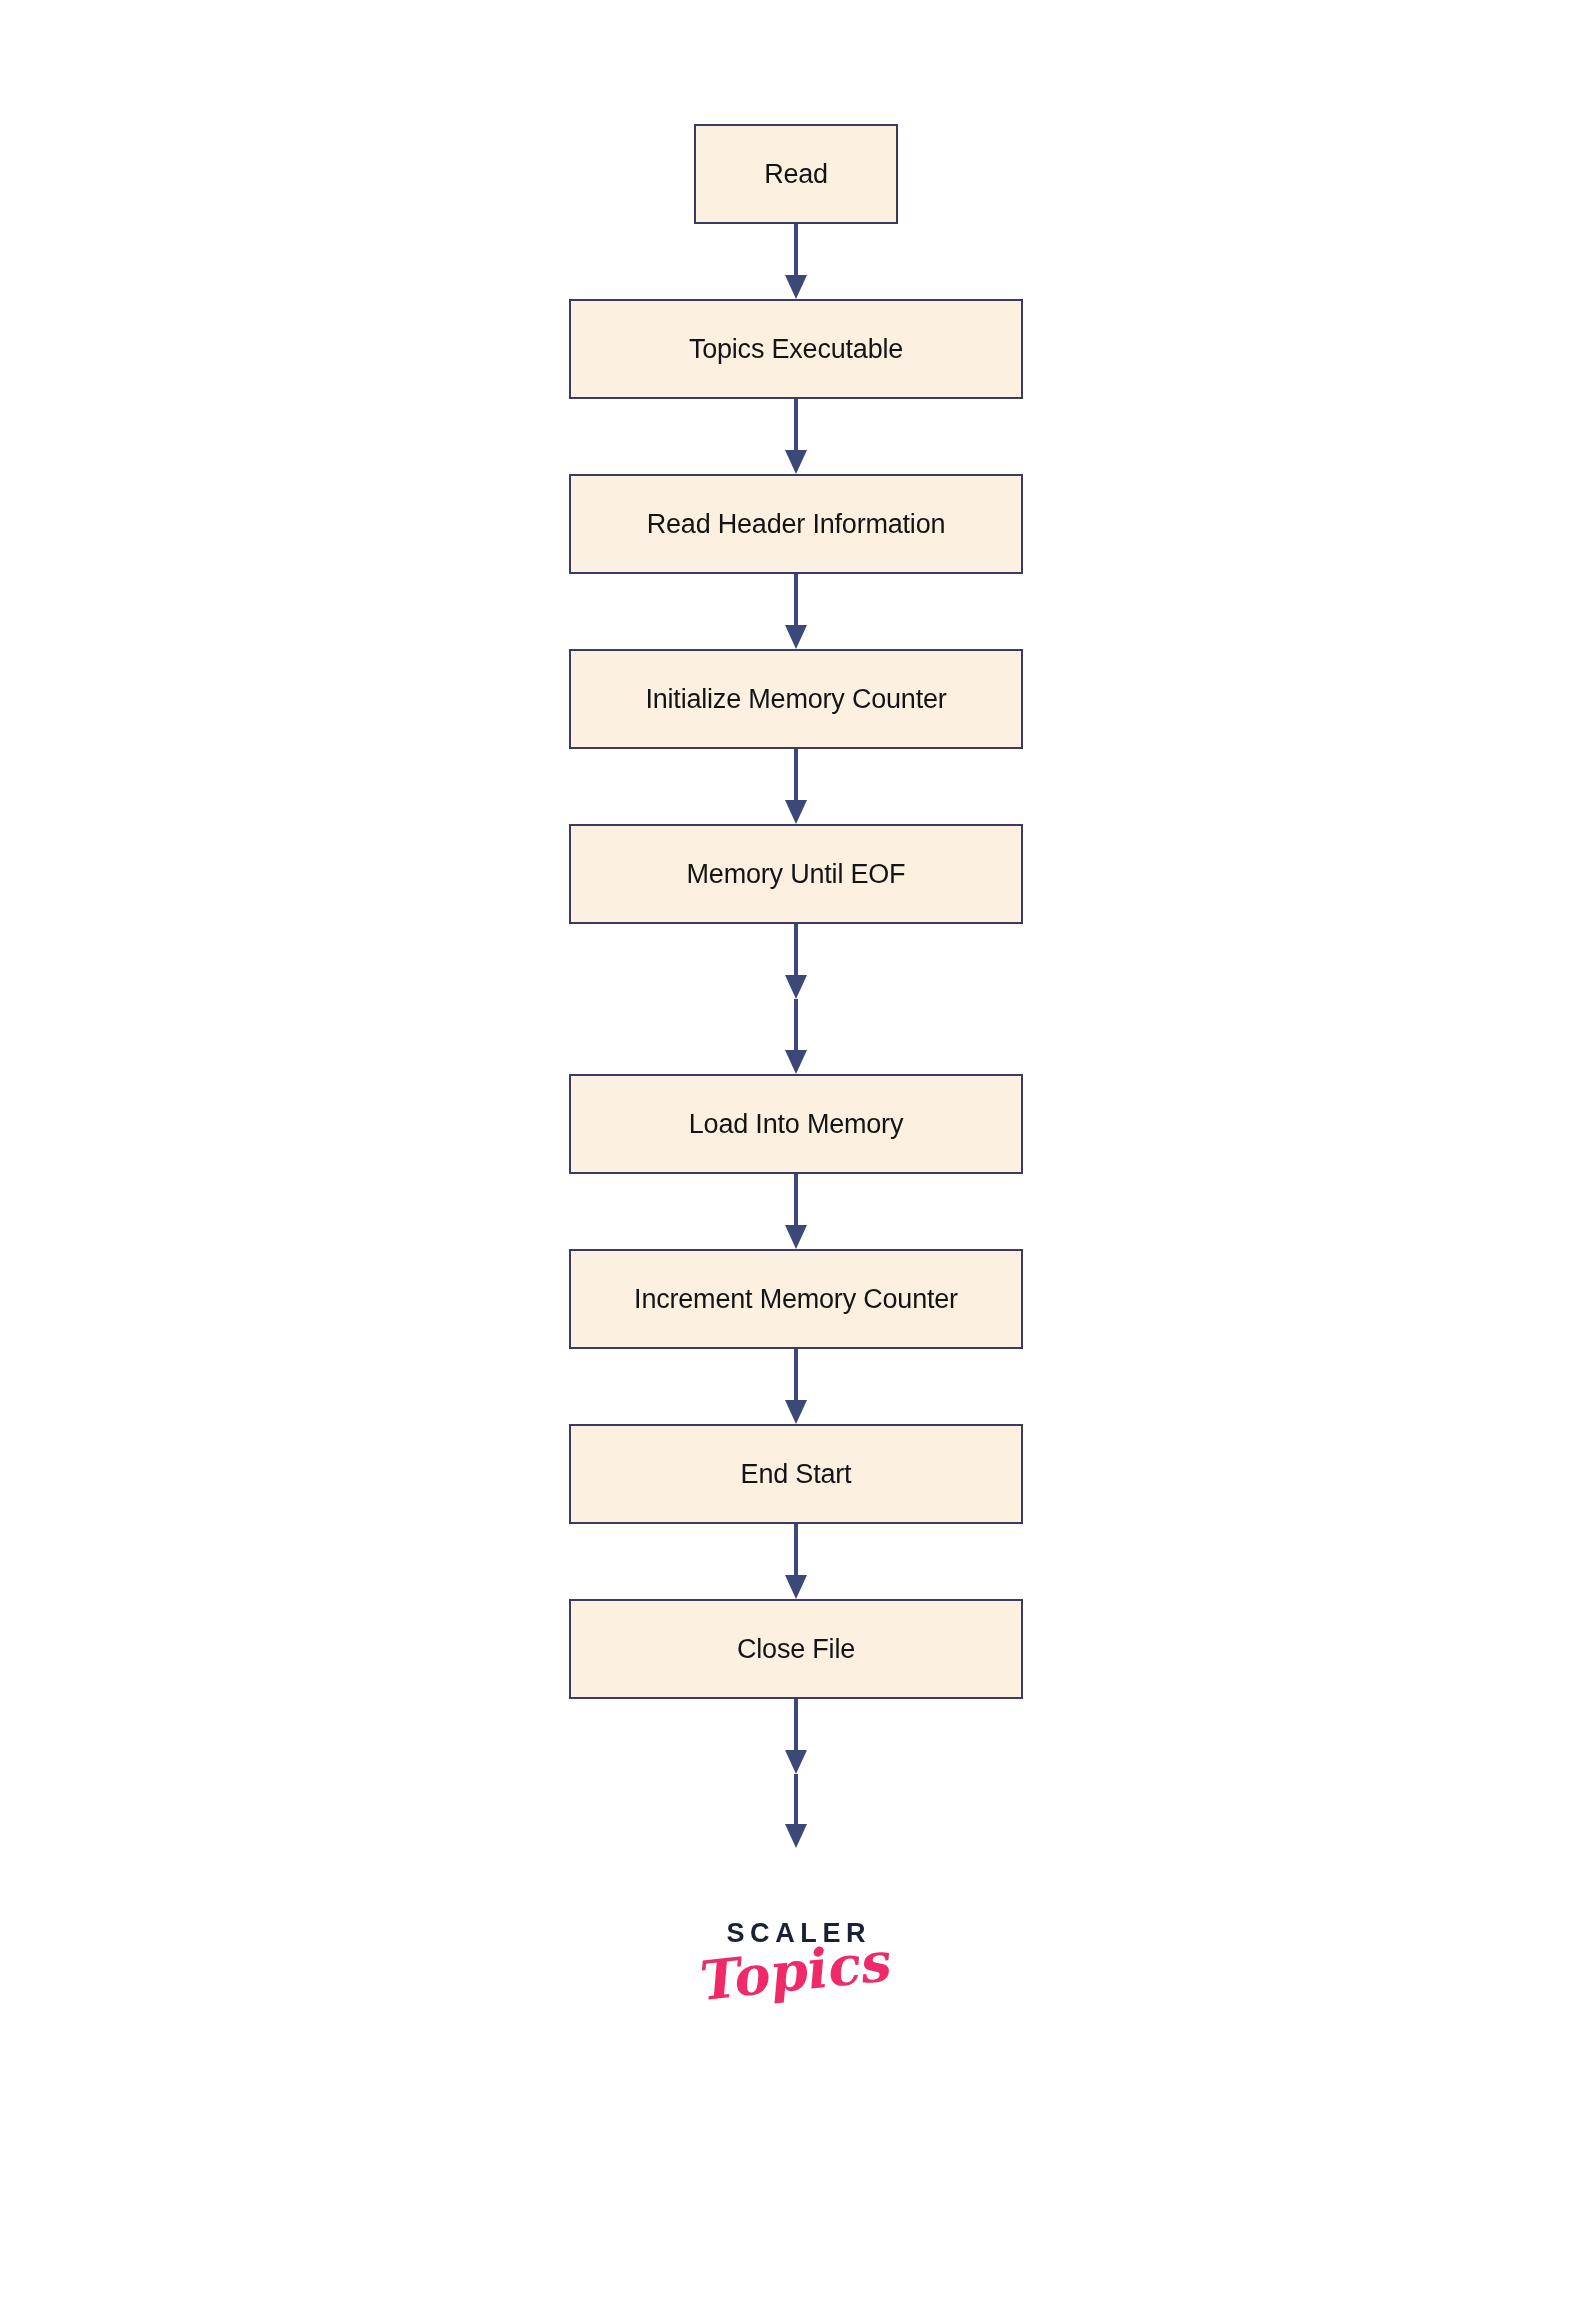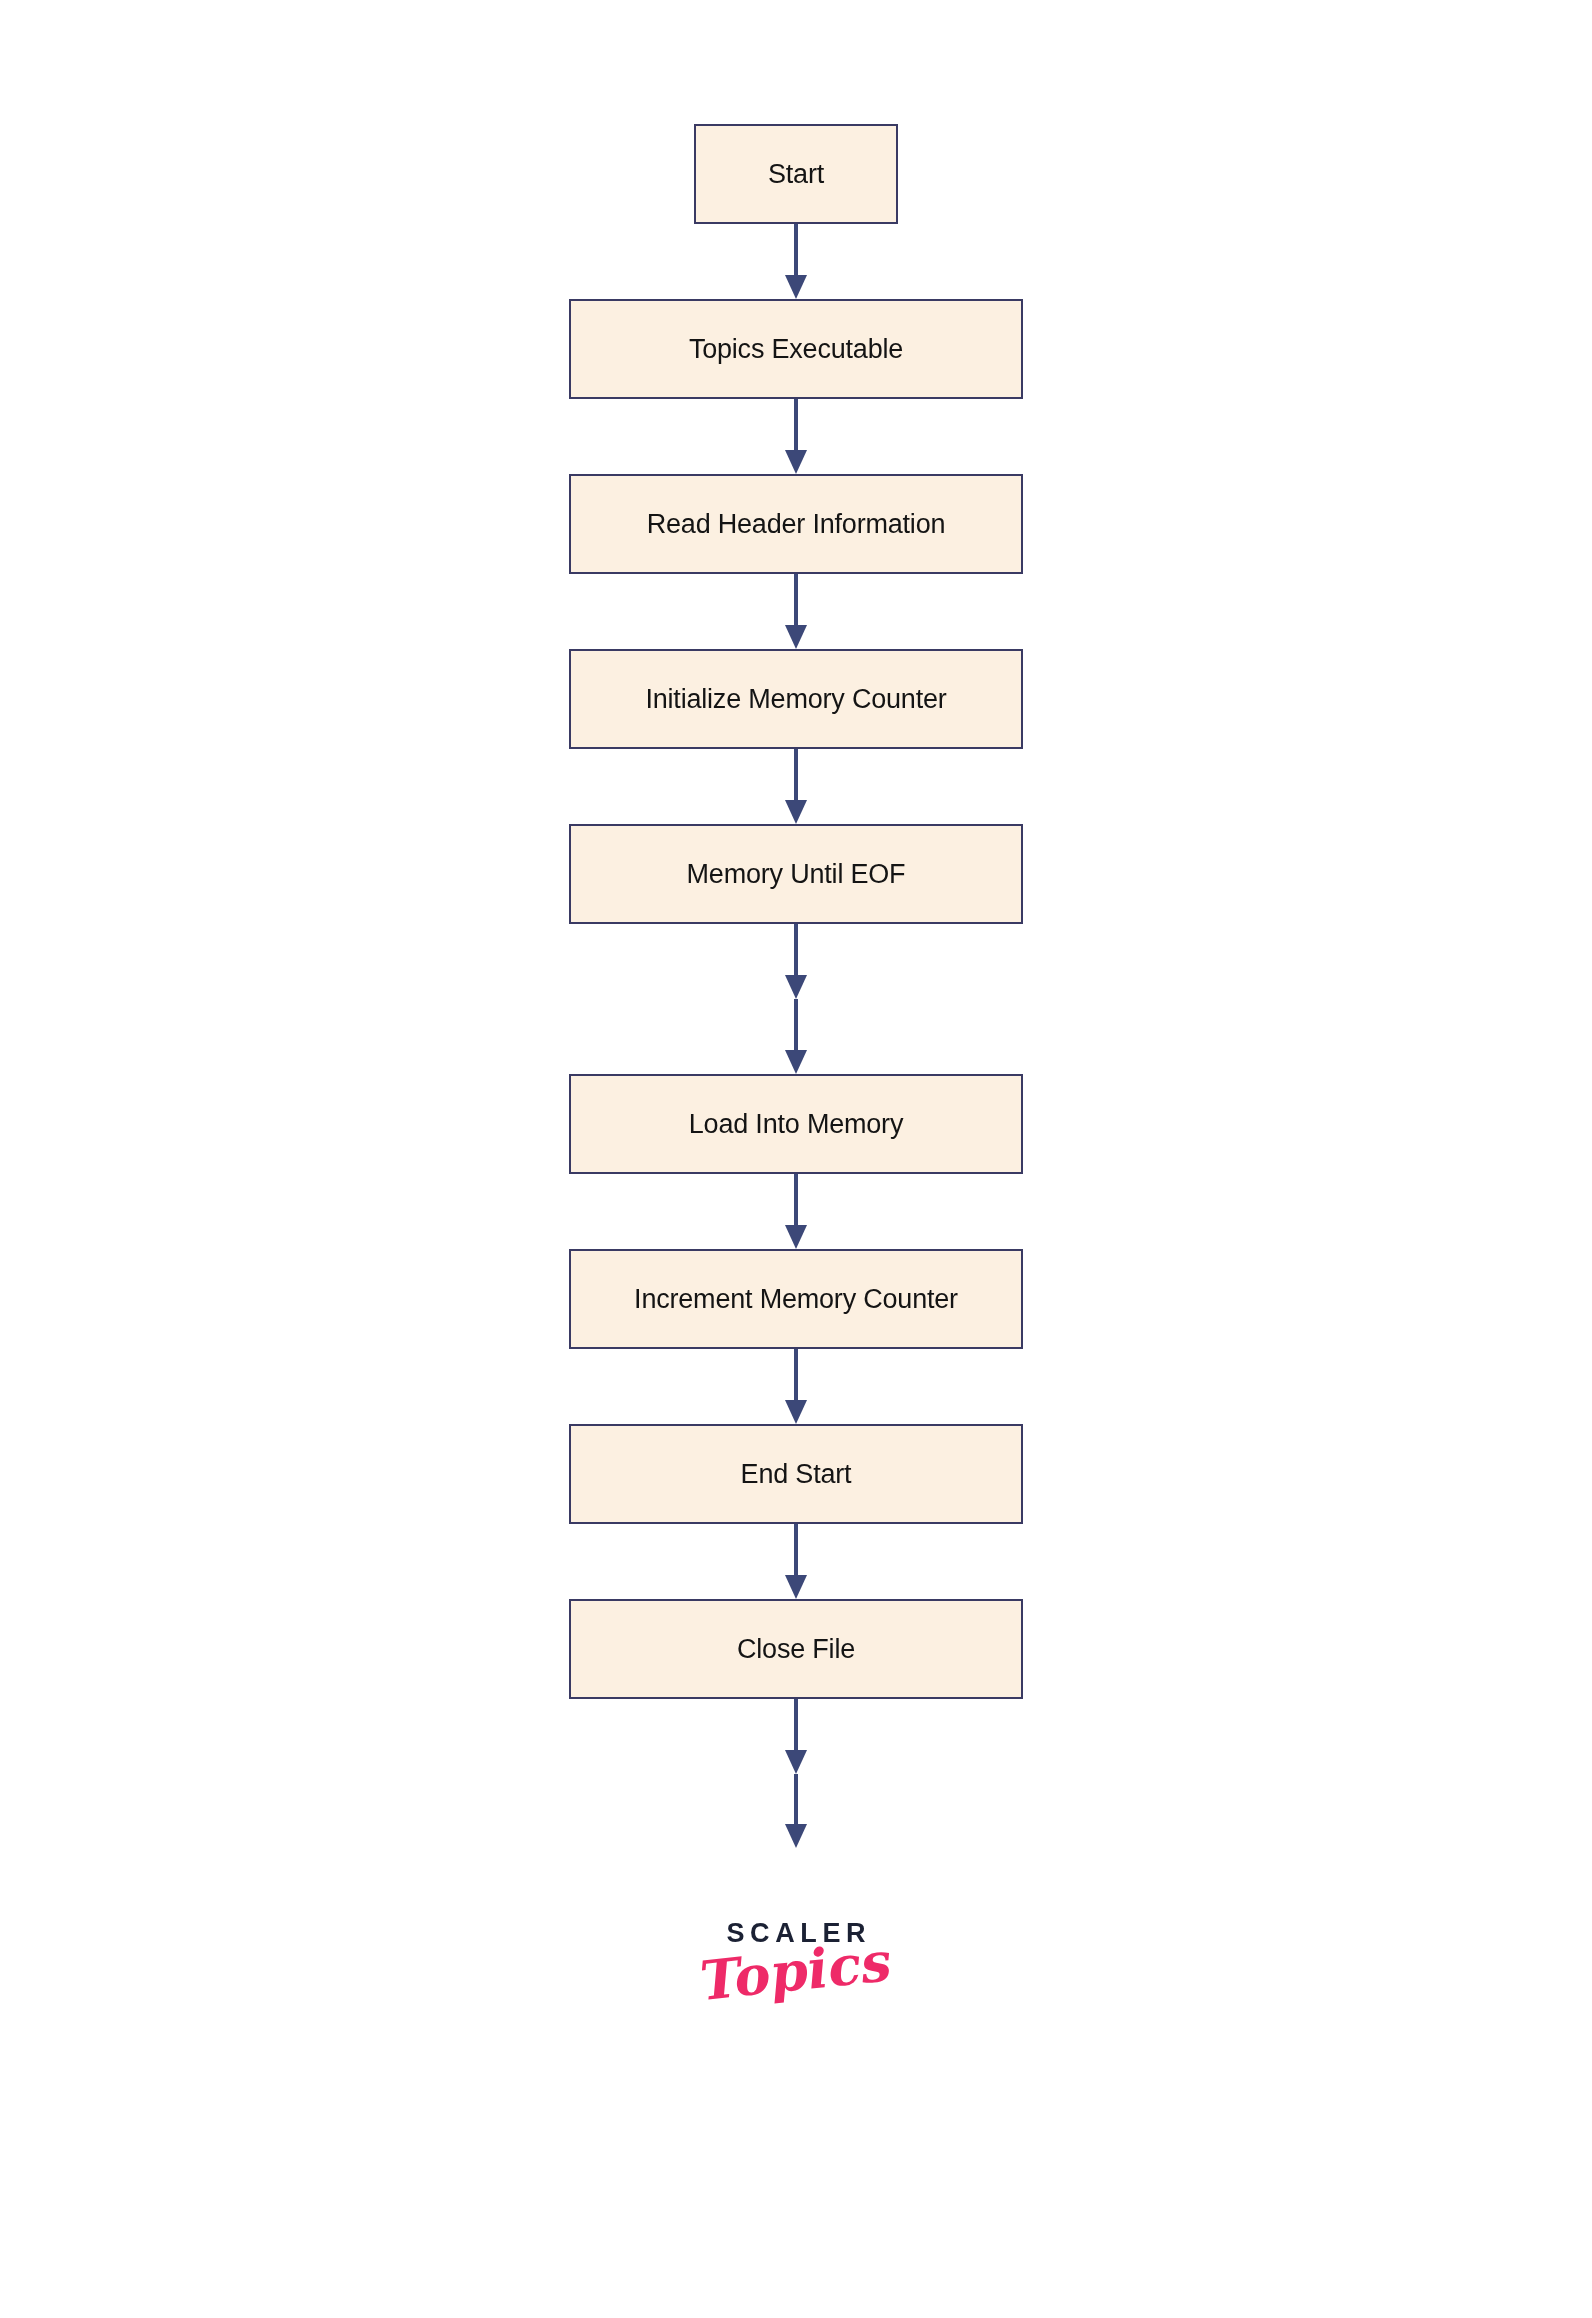--- a/index.html
+++ b/index.html
@@ -88,21 +88,21 @@
     color:var(--logo-pink);
     transform:rotate(-6deg);
   }
 </style>
 </head>
 <body>
 
 <div class="canvas">
   <div class="flow">
 
-    <div class="node node--start">Start</div>
+    <div class="node node--start">Read</div>
 
     <div class="connector">
       <div class="line"></div>
       <div class="head"></div>
     </div>
 
     <div class="node">Topics Executable</div>
 
     <div class="connector">
       <div class="line"></div>

